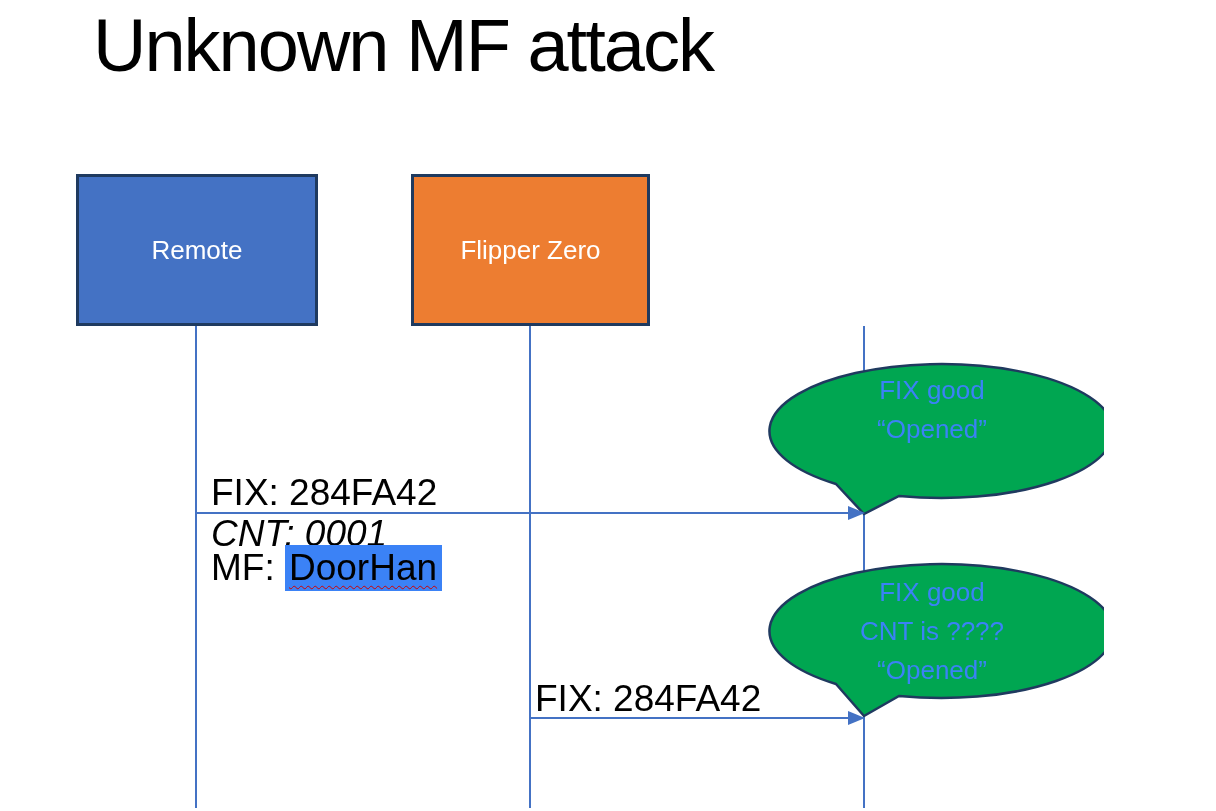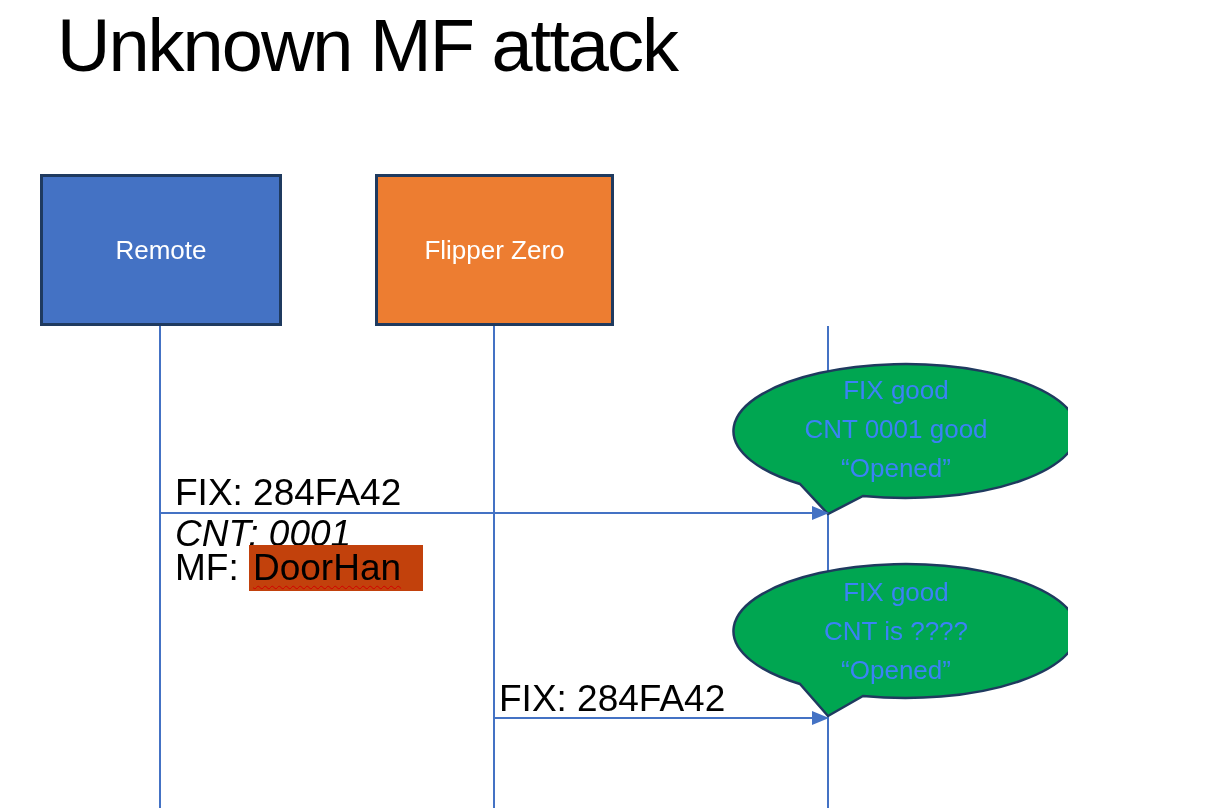--- a/index.html
+++ b/index.html
@@ -1,18 +1,18 @@
 <!DOCTYPE html>
 <html><head>
 <meta charset="utf-8">
 <style>
   html,body{margin:0;padding:0;background:#fff;}
   .slide{
     position:relative;width:1068px;height:811px;background:#ffffff;
-    font-family:"Liberation Sans",sans-serif;overflow:hidden;
+    font-family:"Liberation Sans",sans-serif;overflow:hidden;margin-left:36px;
   }
   .title{
     position:absolute;left:57px;top:6px;font-size:74px;line-height:80px;
     font-weight:300;color:#000;letter-spacing:-2px;white-space:nowrap;
   }
   .actor{
     position:absolute;top:174px;height:152px;box-sizing:border-box;
     border:3px solid #1F3A5F;display:flex;align-items:center;justify-content:center;
   }
   .actor-label{color:#fff;font-size:26px;}
@@ -45,21 +45,21 @@
   .msg2-head{left:812px;top:711px;}
   .lbl{
     position:absolute;font-size:37px;color:#000;z-index:5;white-space:nowrap;line-height:32px;
   }
   .l1-1{left:175px;top:477px;}
   .l1-2{left:175px;top:518px;font-style:italic;}
   .l1-3{left:175px;top:552px;}
   .l2-1{left:499px;top:683px;}
   .l2-2{left:499px;top:721px;}
   .l2-3{left:499px;top:756px;}
-  .hl{background:#c2410c;padding:2px 22px 3px 4px;}
+  .hl{background:#3b82f6;padding:2px 5px 3px 4px;}
   .sq{
     text-decoration-line:underline;text-decoration-style:wavy;
     text-decoration-color:#D20000;text-decoration-thickness:1px;
     text-underline-offset:5px;
   }
 </style>
 </head>
 <body>
 
 <div class="slide">
@@ -88,21 +88,20 @@
   <div class="msg-head msg2-head"></div>
 
   <div class="lbl l1-1">FIX: 284FA42</div>
   <div class="lbl l1-2">CNT: 0001</div>
   <div class="lbl l1-3"><span>MF: </span><span class="hl sq">DoorHan</span></div>
 
   <div class="lbl l2-1">FIX: 284FA42</div>
 
   <div class="callout-text callout-text-1">
     <div>FIX good</div>
-    <div>CNT 0001 good</div>
     <div>“Opened”</div>
   </div>
   <div class="callout-text callout-text-2">
     <div>FIX good</div>
     <div>CNT is ????</div>
     <div>“Opened”</div>
   </div>
 
 </div>
 

